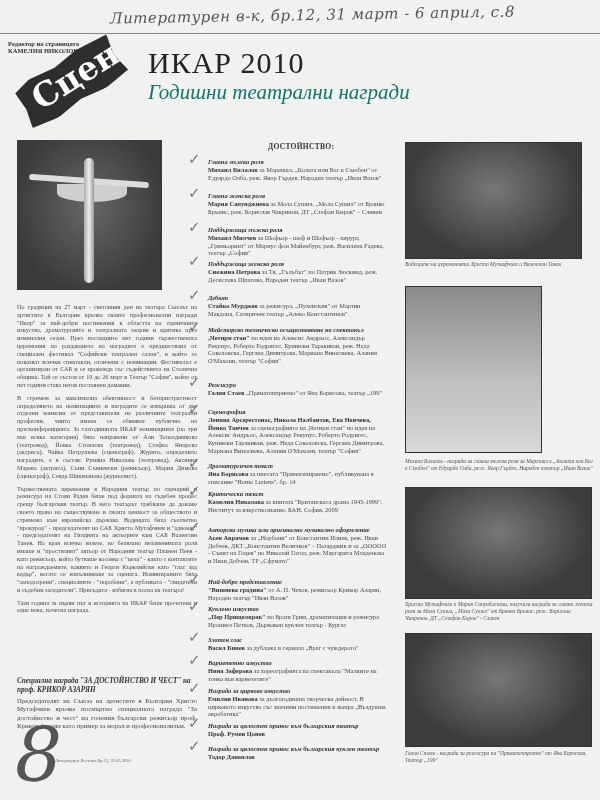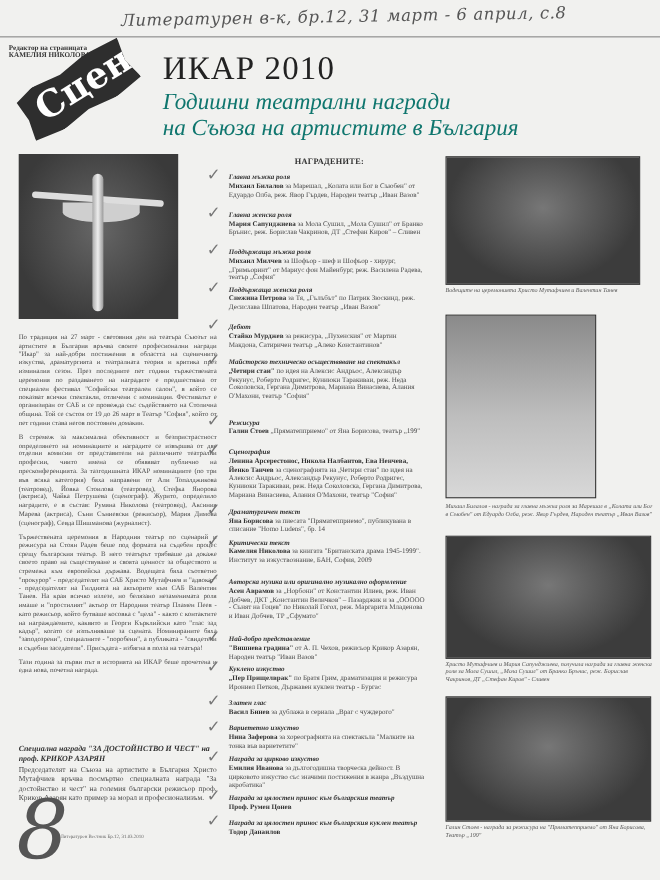--- a/index.html
+++ b/index.html
@@ -41,21 +41,20 @@
   <div>КАМЕЛИЯ НИКОЛОВА</div>
 </div>
 
 <div class="stamp">
   <span>Сцена</span>
 </div>
 
 <div class="title">ИКАР 2010</div>
 <div class="subtitle">
   <div>Годишни театрални награди</div>
-  <div>на Съюза на артистите в България</div>
 </div>
 
 <div class="statue">
   <div class="wing"></div>
   <div class="arms"></div>
   <div class="fig"></div>
 </div>
 
 <div class="lefttext" style="top:303px;">
   <p>По традиция на 27 март - световния ден на театъра Съюзът на артистите в България връчва своите професионални награди "Икар" за най-добри постижения в областта на сценичните изкуства, драматургията и театралната теория и критика през изминалия сезон. През последните пет години тържествената церемония по раздаването на наградите е предшествана от специален фестивал "Софийски театрален салон", в който се показват всички спектакли, отличени с номинации. Фестивалът е организиран от САБ и се провежда със съдействието на Столична община. Той се състоя от 19 до 26 март в Театър "София", който от пет години става негов постоянен домакин.</p>
@@ -65,21 +64,21 @@
 </div>
 
 <div class="special-head" style="top:677px;">
   <div>Специална награда "ЗА ДОСТОЙНСТВО И ЧЕСТ" на проф. КРИКОР АЗАРЯН</div>
 </div>
 <div class="lefttext" style="top:697px;font-size:6.8px;line-height:8.4px;">Председателят на Съюза на артистите в България Христо Мутафчиев връчва посмъртно специалната награда "За достойнство и чест" на големия български режисьор проф. Крикор Азарян като пример за морал и професионализъм.</div>
 
 <div class="pagenum">8</div>
 <div class="footer">Литературен Вестник  Бр.12, 31.03.2010</div>
 
-<div class="awards-head">НАГРАДЕНИТЕ:</div>
+<div class="awards-head">ДОСТОЙНСТВО:</div>
 
 <div class="award" style="top:158px;"><span class="check">✓</span><div class="cat">Главна мъжка роля</div><span class="who">Михаил Билалов</span> <span>за Марешал, „Колата или Бог в Съюбен" от Едуардо Олба, реж. Явор Гърдев, Народен театър „Иван Вазов"</span></div>
 
 <div class="award" style="top:192px;"><span class="check">✓</span><div class="cat">Главна женска роля</div><span class="who">Мария Сапунджиева</span> <span>за Мола Сушил, „Мола Сушил" от Бранко Брънис, реж. Борислав Чакринов, ДТ „Стефан Киров" – Сливен</span></div>
 
 <div class="award" style="top:226px;"><span class="check">✓</span><div class="cat">Поддържаща мъжка роля</div><span class="who">Михаил Милчев</span> <span>за Шофьор - шеф и Шофьор - хирург, „Гримьоринт" от Мариус фон Майенбург, реж. Василена Радева, театър „София"</span></div>
 
 <div class="award" style="top:260px;"><span class="check">✓</span><div class="cat">Поддържаща женска роля</div><span class="who">Снежина Петрова</span> <span>за Тя, „Гълъбът" по Патрик Зюскинд, реж. Десислава Шпатова, Народен театър „Иван Вазов"</span></div>
 
 <div class="award" style="top:294px;"><span class="check">✓</span><div class="cat">Дебют</div><span class="who">Стайко Мурджев</span> <span>за режисура, „Пухенския" от Мартин Макдона, Сатиричен театър „Алеко Константинов"</span></div>

